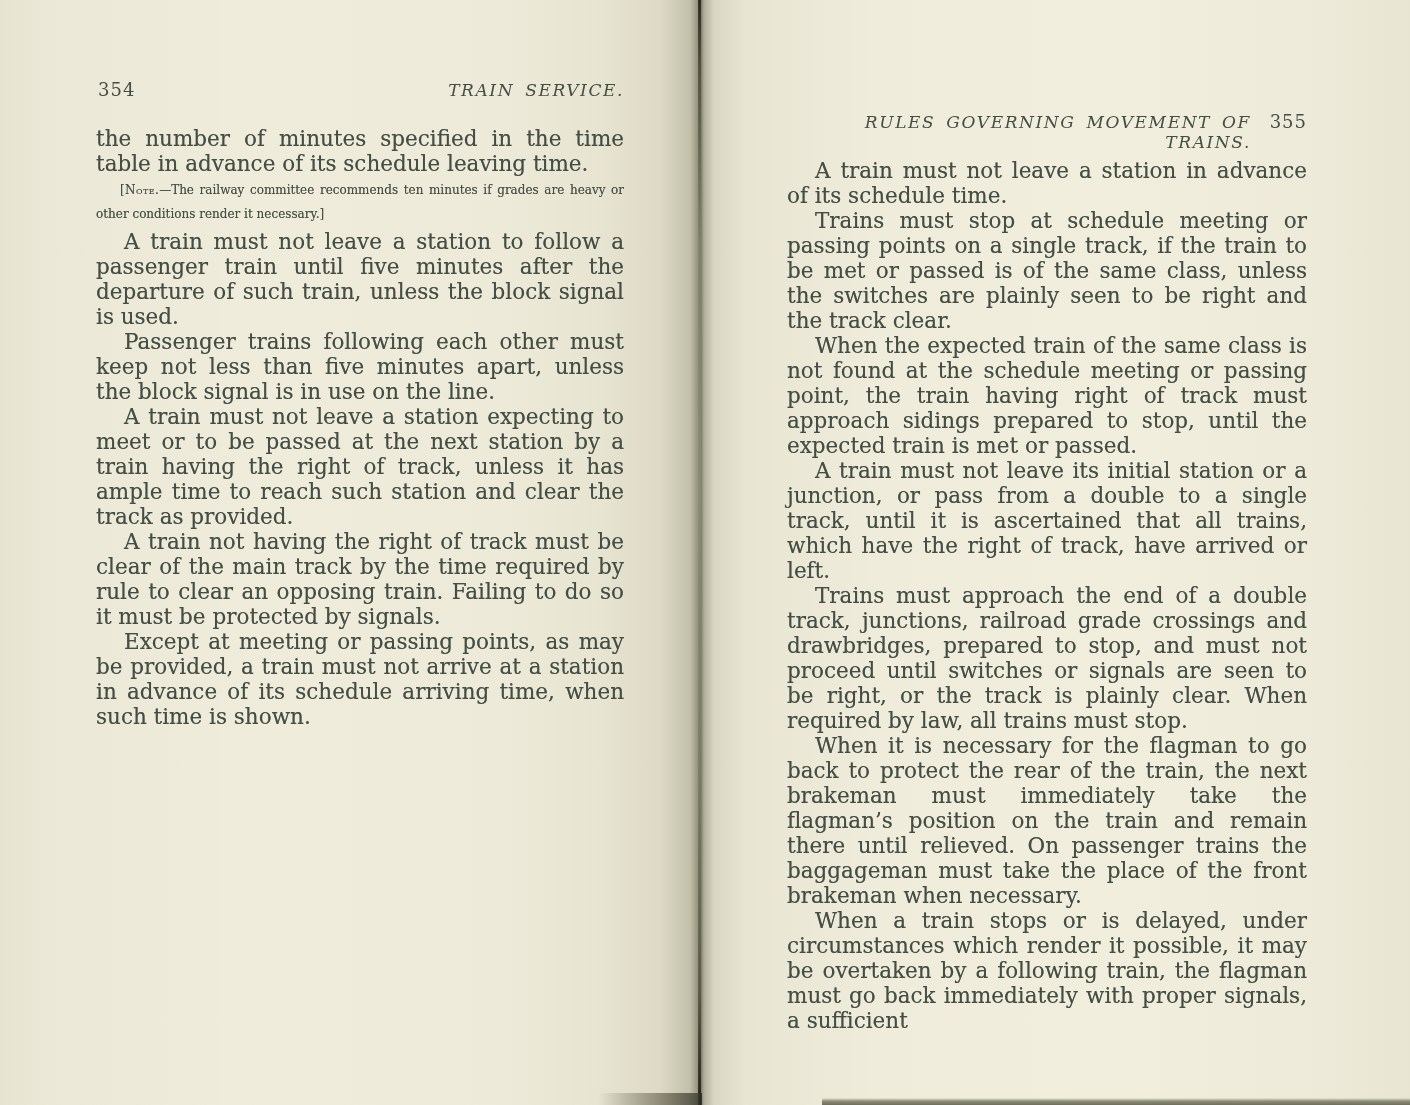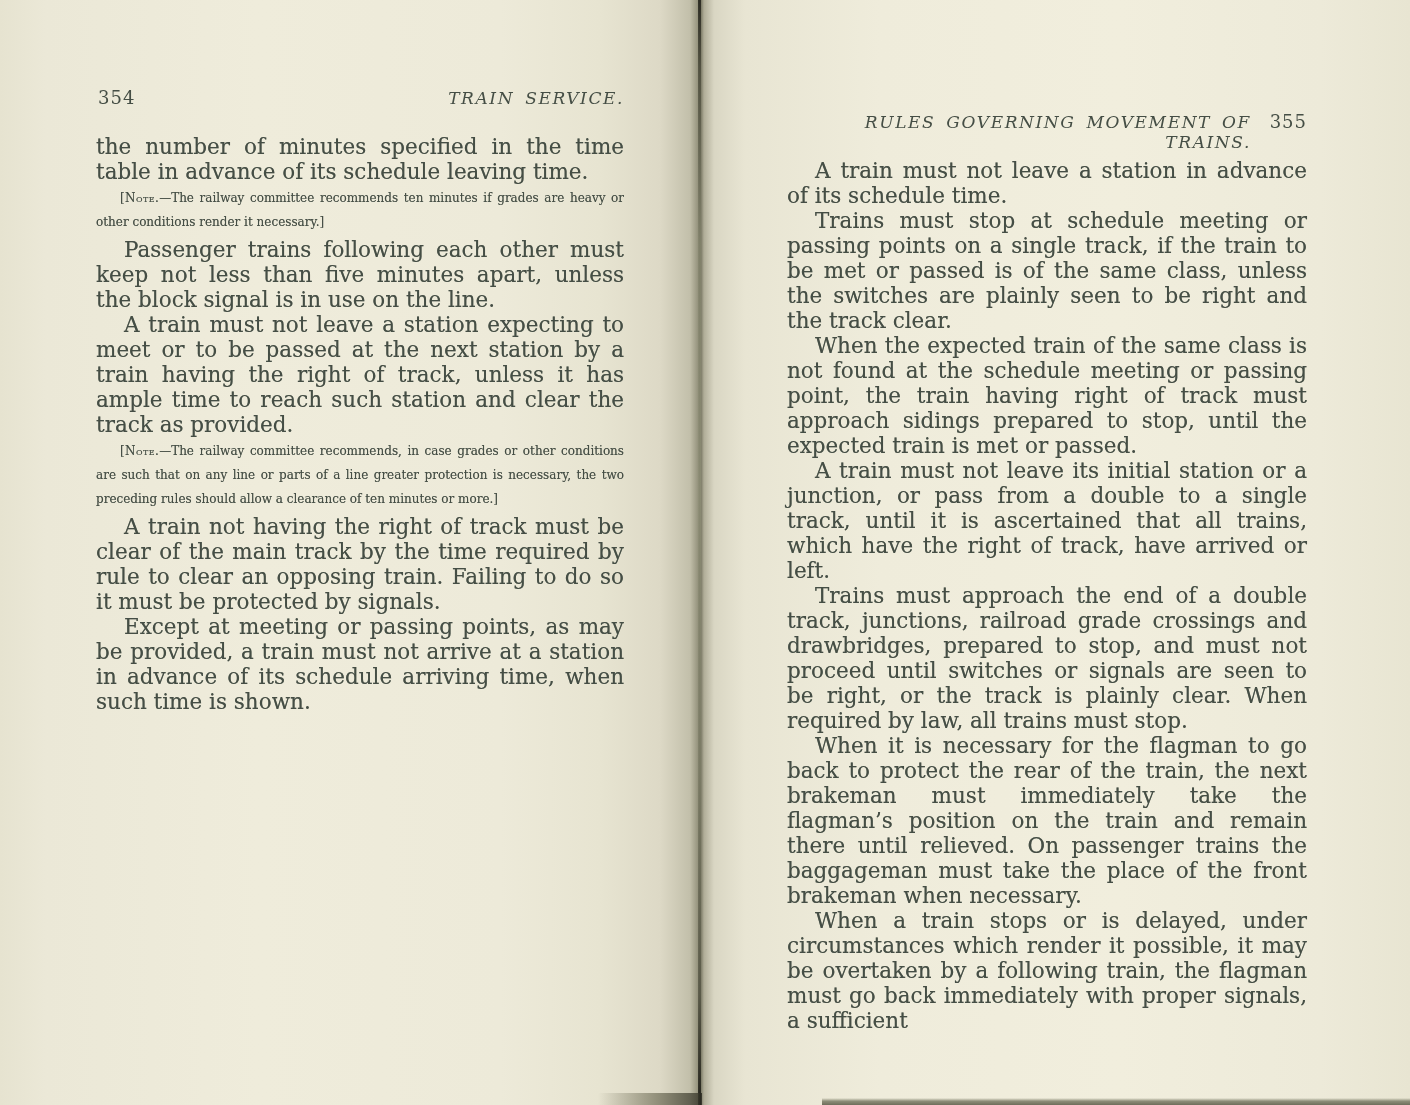--- a/index.html
+++ b/index.html
@@ -34,21 +34,21 @@
   .bottom-strip{
     position:absolute;left:822px;right:0;bottom:0;height:7px;
     background:linear-gradient(to top,#6e6e5b 0%,#8d8d78 55%,rgba(141,141,120,0) 100%);
   }
   .bottom-wedge{
     position:absolute;left:598px;width:104px;bottom:0;height:12px;
     background:linear-gradient(to right,rgba(110,110,92,0) 0%,#82806a 55%,#3c3b2e 96%,#22221a 100%);
     opacity:.8;
   }
   .text-block{position:absolute;color:#454e45;}
-  .text-left{left:96px;top:86px;width:528px;}
+  .text-left{left:96px;top:78px;width:528px;}
   .text-right{left:787px;top:86px;width:520px;margin-top:24px;}
   .running-head{
     position:relative;height:24px;margin-bottom:24px;
     font-size:17px;
   }
   .running-head .pagenum{
     position:absolute;top:1px;font-size:18px;letter-spacing:1px;
     font-style:normal;
   }
   .text-left .pagenum{left:2px;}
@@ -82,23 +82,23 @@
   <div class="bottom-strip"></div>
   <div class="bottom-wedge"></div>
 
   <div class="text-block text-left">
     <div class="running-head">
       <span class="pagenum">354</span>
       <div class="head-title">TRAIN SERVICE.</div>
     </div>
     <p class="continued">the number of minutes specified in the time table in advance of its schedule leaving time.</p>
     <p class="note"><span class="smallcaps">[Note.</span><span>—The railway committee recommends ten minutes if grades are heavy or other conditions render it necessary.]</span></p>
+    <p>A train must not leave a station to follow a passenger train until five minutes after the departure of such train, unless the block signal is used.</p>
     <p>Passenger trains following each other must keep not less than five minutes apart, unless the block signal is in use on the line.</p>
     <p>A train must not leave a station expecting to meet or to be passed at the next station by a train having the right of track, unless it has ample time to reach such station and clear the track as provided.</p>
-    <p class="note"><span class="smallcaps">[Note.</span><span>—The railway committee recommends, in case grades or other conditions are such that on any line or parts of a line greater protection is necessary, the two preceding rules should allow a clearance of ten minutes or more.]</span></p>
     <p>A train not having the right of track must be clear of the main track by the time required by rule to clear an opposing train.  Failing to do so it must be protected by signals.</p>
     <p>Except at meeting or passing points, as may be provided, a train must not arrive at a station in advance of its schedule arriving time, when such time is shown.</p>
   </div>
 
   <div class="text-block text-right">
     <div class="running-head">
       <div class="head-title">RULES GOVERNING MOVEMENT OF TRAINS.</div>
       <span class="pagenum">355</span>
     </div>
     <p>A train must not leave a station in advance of its schedule time.</p>

